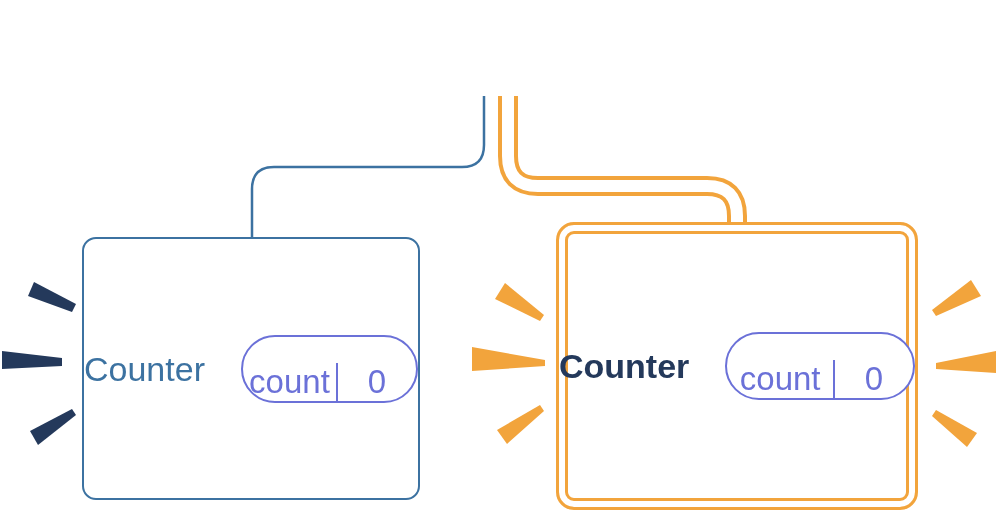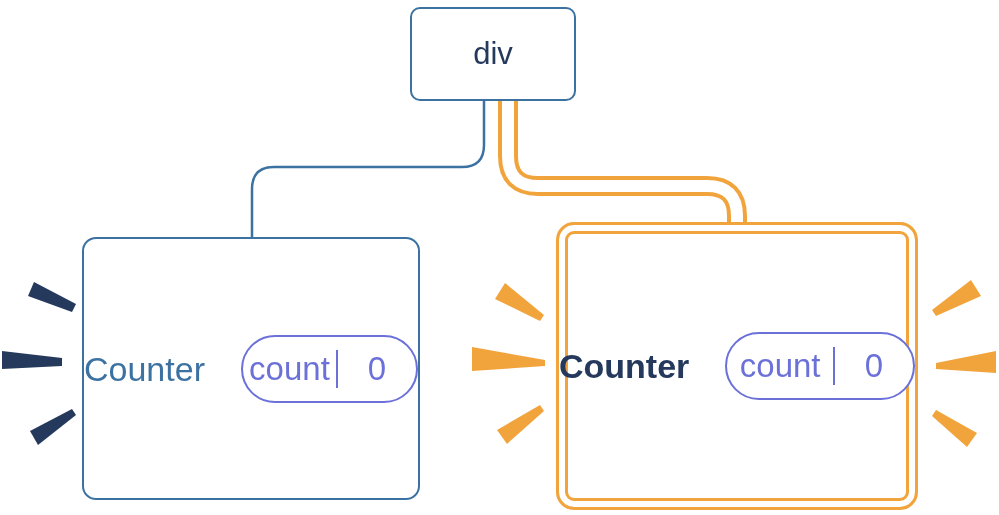--- a/index.html
+++ b/index.html
@@ -41,21 +41,21 @@
   }
   .counter-right{
     left:556px; top:222px; width:362px; height:288px;
     border:3px solid var(--amber); border-radius:18px;
     box-shadow: inset 0 0 0 6px #ffffff, inset 0 0 0 9px var(--amber);
   }
   .counter-title{ font-size:34px; color:var(--blue); line-height:1; }
   .counter-right .counter-title{ font-weight:700; color:var(--navy); }
 
   .pill{
-    display:flex; align-items:center;
+    display:flex; align-items:flex-end;
     width:250px; height:68px;
     border:2px solid var(--indigo); border-radius:47px;
     color:var(--indigo); font-size:33px; overflow:hidden;
     background:#ffffff;
   }
   .pill-key{
     flex:1; display:flex; align-items:center; justify-content:center;
     border-right:2px solid var(--indigo);
   }
   .pill-value{
@@ -86,23 +86,20 @@
       <polygon points="540,405 497,430 507,444 544,411"></polygon>
     </g>
 
     <g class="burst-amber">
       <polygon points="932,310 971,280 981,296 936,316"></polygon>
       <polygon points="936,363 996,351 996,373 936,369"></polygon>
       <polygon points="936,410 977,433 967,447 932,416"></polygon>
     </g>
   </svg>
 
-  <div class="node root-node">
-    <span class="node-label">div</span>
-  </div>
 
   <div class="counter counter-left">
     <div class="counter-title">Counter</div>
     <div class="pill">
       <div class="pill-key">count</div>
       <div class="pill-value">0</div>
     </div>
   </div>
 
   <div class="counter counter-right">

